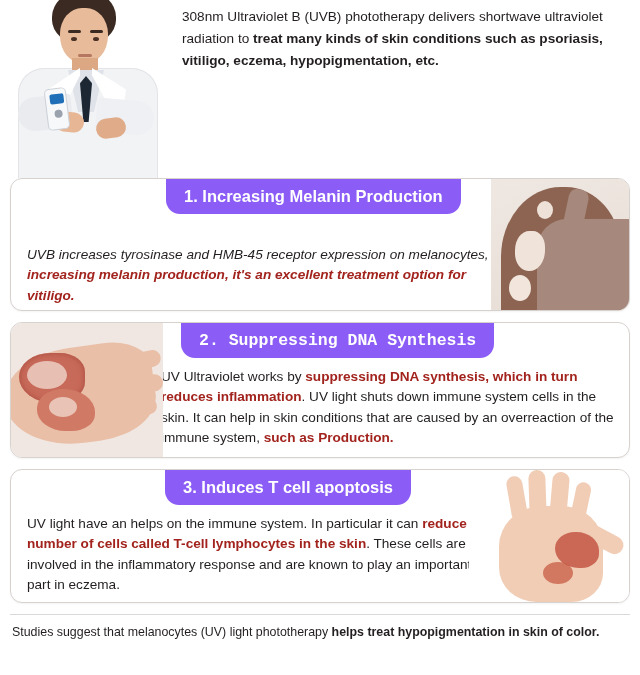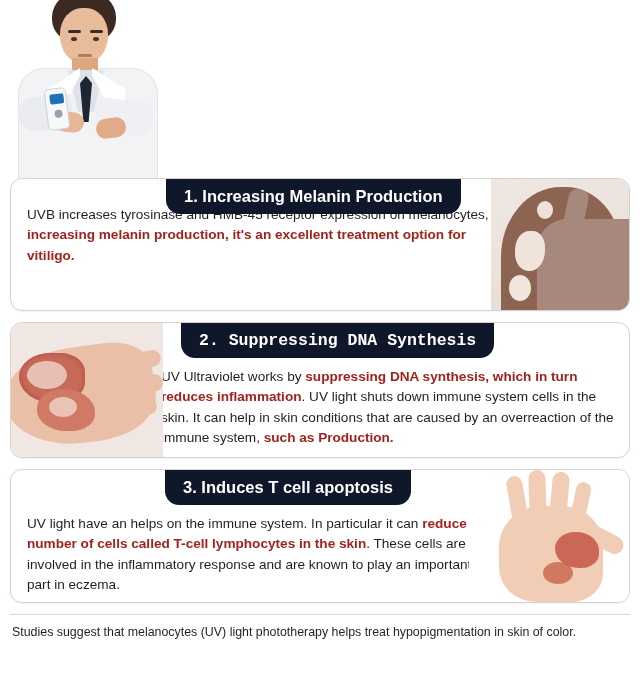--- a/index.html
+++ b/index.html
@@ -154,41 +154,41 @@
     border: 1.2px solid #d8d2cf;
     border-radius: 12px;
     background: #fff;
     box-shadow: 0 1px 2px rgba(0,0,0,0.05);
     overflow: hidden;
   }
   .ribbon {
     position: absolute;
     top: -1px;
     height: 36px;
-    background: #0f172a;
+    background: #8b5cf6;
     color: #fff;
     font-size: 16.5px;
     font-weight: bold;
     display: flex;
     align-items: center;
     padding: 12px 18px;
     border-radius: 0 0 14px 14px;
     white-space: nowrap;
   }
   .sec-body {
     font-size: 13.6px;
     line-height: 1.5;
     padding: 44px 16px 14px 16px;
   }
   .hl { color: #a2231d; font-weight: bold; }
 
   
   #section-1 { height: 133px; }
   #section-1 .ribbon { left: 155px; }
-  #section-1 .sec-body { width: 500px; padding-top: 26px; }
+  #section-1 .sec-body { width: 500px; padding-top: 66px; font-style: italic; }
   .vitiligo-photo {
     position: absolute; right: 0; top: 0;
     width: 138px; height: 131px;
     background: linear-gradient(160deg,#efe8e2 0%, #e6dcd4 100%);
     overflow: hidden;
   }
   .vit-shoulder {
     position: absolute; left: 10px; top: 8px;
     width: 120px; height: 140px;
     background: #8d6452;
@@ -303,21 +303,21 @@
   .footer-rule {
     margin: 4px 10px 0 10px;
     border-top: 1px solid #d9d9d9;
   }
   .footer {
     padding: 9px 12px 0 12px;
     font-size: 12.4px;
     line-height: 1.4;
     color: #231f20;
   }
-  .footer b { font-weight: normal; }
+  .footer b { font-weight: bold; }
 </style>
 </head>
 <body>
 
 <div class="header">
 
   <div class="doctor-photo">
     <div class="doc-coat"></div>
     <div class="doc-hair"></div>
     <div class="doc-face"></div>
@@ -335,20 +335,23 @@
     <div class="doc-arm-r"></div>
     <div class="doc-hand-l"></div>
     <div class="doc-hand-r"></div>
     <div class="doc-device">
       <div class="doc-device-screen"></div>
       <div class="doc-device-btn"></div>
     </div>
   </div>
 
   <div class="header-text">
+    <div class="intro">
+      <span>308nm Ultraviolet B (UVB) phototherapy delivers shortwave ultraviolet radiation to </span><b>treat many kinds of skin conditions such as psoriasis, vitiligo, eczema, hypopigmentation, etc.</b>
+    </div>
   </div>
 </div>
 
 <div class="section" id="section-1">
   <div class="vitiligo-photo">
     <div class="vit-shoulder"></div>
     <div class="vit-top"></div>
     <div class="vit-strap"></div>
     <div class="vit-patch1"></div>
     <div class="vit-patch2"></div>

